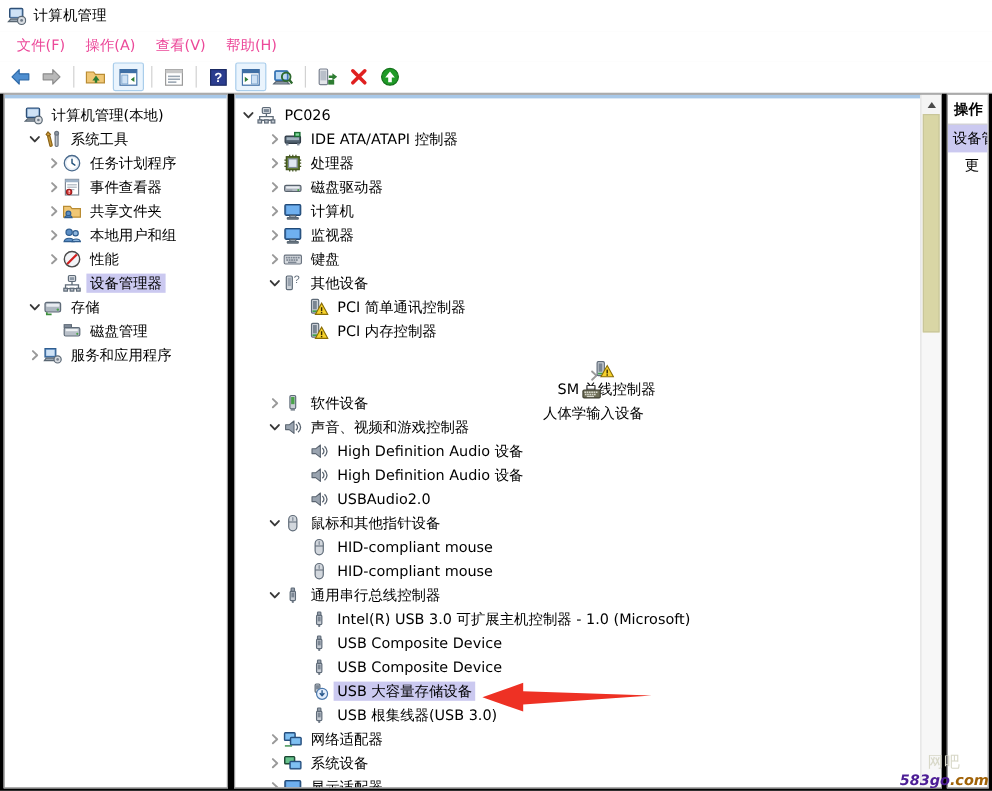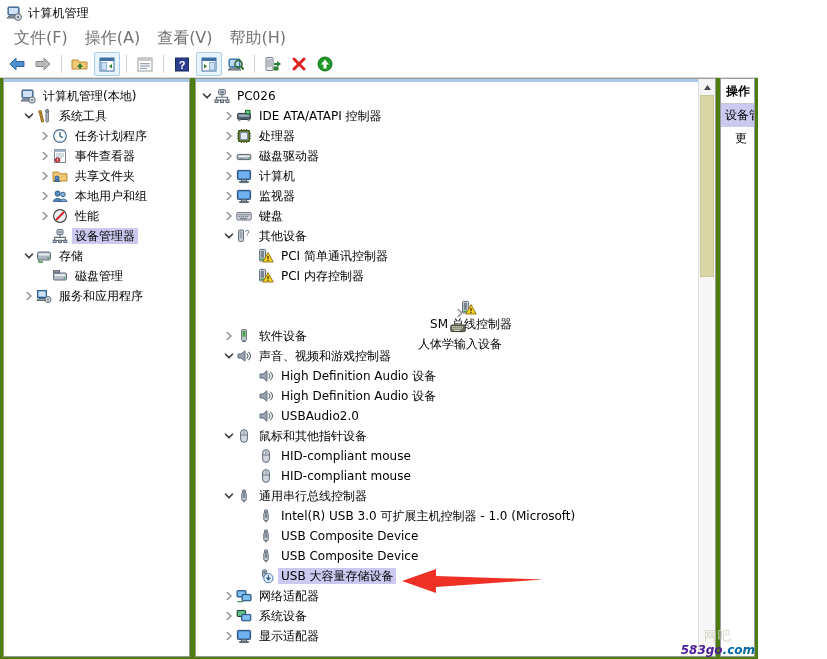--- a/index.html
+++ b/index.html
@@ -3,40 +3,40 @@
 <meta charset="utf-8">
 <style>
   html,body{margin:0;padding:0;}
   body{
     width:827px;height:659px;overflow:hidden;
     background:#ffffff;
     font-family:"DejaVu Sans","Liberation Sans",sans-serif;
     font-size:12px;color:#000;
     -webkit-font-smoothing:none;
   }
-  .app{position:relative;width:758px;height:659px;display:flex;flex-direction:column;background:#f0f0f0;}
+  .app{position:relative;width:827px;height:659px;display:flex;flex-direction:column;background:#f0f0f0;}
 
   
   .titlebar{height:26px;background:#ffffff;display:flex;align-items:center;padding-left:6px;flex:0 0 auto;}
   .titlebar .tb-icon{width:16px;height:16px;margin-right:6px;position:relative;flex:0 0 auto;}
   .title-text{font-size:12px;color:#000;letter-spacing:.2px;}
 
   
   .menubar{height:25px;background:#ffffff;display:flex;align-items:center;padding-left:8px;flex:0 0 auto;}
-  .menu-item{font-size:16px;padding:3px 11px 3px 6px;color:#737373;cursor:default;}
+  .menu-item{font-size:12px;padding:3px 11px 3px 6px;color:#ec4899;cursor:default;}
 
   
   .toolbar{height:26px;background:#ffffff;display:flex;align-items:center;padding-left:5px;gap:2px;flex:0 0 auto;
            border-bottom:1px solid #d8d8d8;}
   .tbtn{width:24px;height:22px;display:flex;align-items:center;justify-content:center;position:relative;border-radius:2px;}
   .tbtn.framed{border:1px solid #a9cdeb;background:#eaf4fd;}
   .tsep{width:1px;height:18px;background:#d2d2d2;margin:0 4px;}
 
   
-  .content{flex:1 1 auto;display:flex;min-height:0;background:#4d7c0f;padding:0 0 2px 0;}
+  .content{flex:1 1 auto;display:flex;min-height:0;background:#000000;padding:0 0 2px 0;}
   .pane{background:#fff;border:1px solid #9a9a9a;overflow:hidden;position:relative;}
   .left-pane{width:185px;flex:0 0 auto;margin-left:3px;}
   .mid-pane{flex:1 1 auto;margin-left:5px;display:flex;min-width:0;}
   .right-pane{width:33px;flex:0 0 auto;margin-left:4px;margin-right:3px;}
 
   .pane-topline{height:3px;background:#a8c8e8;}
 
   
   .tree{padding:4px 0 0 0;user-select:none;}
   .row{height:20px;display:flex;align-items:center;white-space:nowrap;padding-left:4px;cursor:default;}
@@ -59,21 +59,21 @@
   .treewrap{flex:1 1 auto;overflow:hidden;min-width:0;}
 
   
   .arrow{position:absolute;pointer-events:none;}
 
   
   .wm{position:absolute;right:3px;bottom:2px;text-align:center;pointer-events:none;}
   .wm-cn{font-size:13px;color:#d8d8c8;letter-spacing:1px;line-height:14px;}
   .wm-dom{font-size:12px;font-style:italic;font-weight:bold;line-height:14px;}
   .wm-dom .g{color:#4c1d95;}
-  .wm-dom .r{color:#0369a1;}
+  .wm-dom .r{color:#a16207;}
 </style>
 </head>
 <body>
 
 <div class="app">
 
   <div class="titlebar">
     <span class="tb-icon">
       <svg width="16" height="16" viewBox="0 0 16 16">
         <rect x="2" y="2" width="11" height="8" rx="1" fill="#6f98c4" stroke="#2e4f76"></rect>
@@ -669,20 +669,30 @@
             <div class="row sel" style="padding-left: 48px;">
               <span class="chev none"></span>
               <span class="ico"><svg width="16" height="16" viewBox="0 0 16 16">
                   <rect x="4.6" y="2" width="4" height="7" rx="1" fill="#c6ccd4" stroke="#5f6b78"></rect>
                   <rect x="5.4" y="3" width="2.4" height="3.4" fill="#7c8794"></rect>
                   <circle cx="10.4" cy="10.2" r="4.6" fill="#e4eefc" stroke="#4a78ad" stroke-width="1"></circle>
                   <path d="M10.4 7.6 L10.4 11.4 M8.8 10 L10.4 11.8 L12 10" stroke="#2f5d8f" stroke-width="1.2" fill="none" stroke-linecap="round" stroke-linejoin="round"></path>
                 </svg></span>
               <span class="lbl">USB 大容量存储设备</span>
             </div>
+            <div class="row" style="padding-left: 48px;">
+              <span class="chev none"></span>
+              <span class="ico"><svg width="16" height="16" viewBox="0 0 16 16">
+                  <rect x="5.8" y="4.6" width="4.4" height="8" rx="1" fill="#c6ccd4" stroke="#5f6b78"></rect>
+                  <rect x="6.8" y="5.8" width="2.4" height="4" fill="#7c8794"></rect>
+                  <rect x="6.6" y="2" width="2.8" height="2.8" rx=".6" fill="#9aa4b0" stroke="#5f6b78"></rect>
+                  <rect x="7.2" y="12.6" width="1.6" height="1.8" fill="#6d7885"></rect>
+                </svg></span>
+              <span class="lbl">USB 根集线器(USB 3.0)</span>
+            </div>
             <div class="row" style="padding-left: 26px;">
               <span class="chev">
                 <svg width="10" height="10" viewBox="0 0 10 10">
                   <path d="M3.4 1.6 L7 5 L3.4 8.4" stroke="#9a9a9a" stroke-width="1.6" fill="none" stroke-linecap="round" stroke-linejoin="round"></path>
                 </svg>
               </span>
               <span class="ico"><svg width="16" height="16" viewBox="0 0 16 16">
                   <rect x="1" y="2.6" width="9" height="6.4" rx=".8" fill="#4d7fb5" stroke="#27507e"></rect>
                   <rect x="1.9" y="3.5" width="7.2" height="4.6" fill="#7fc0f2"></rect>
                   <rect x="6" y="6.4" width="9" height="6.4" rx=".8" fill="#4d7fb5" stroke="#27507e"></rect>

